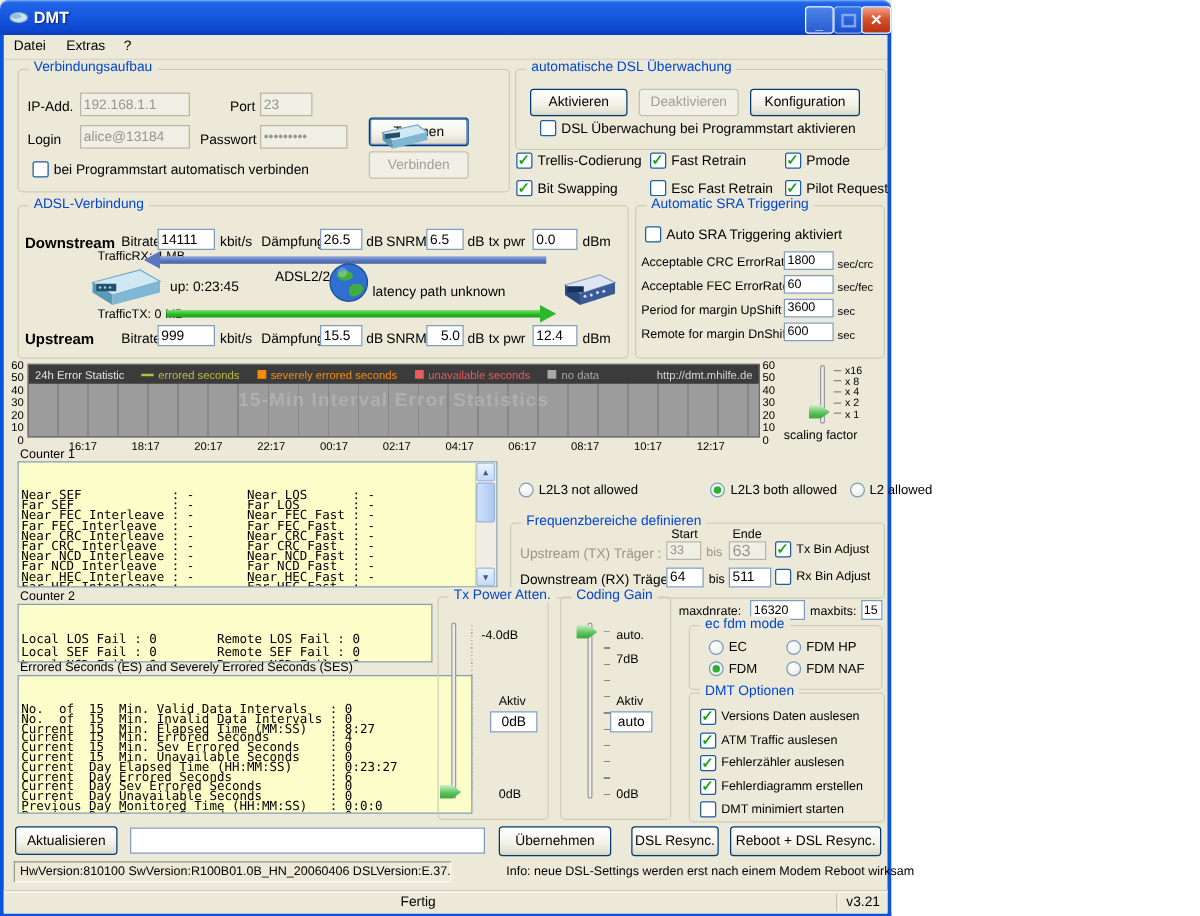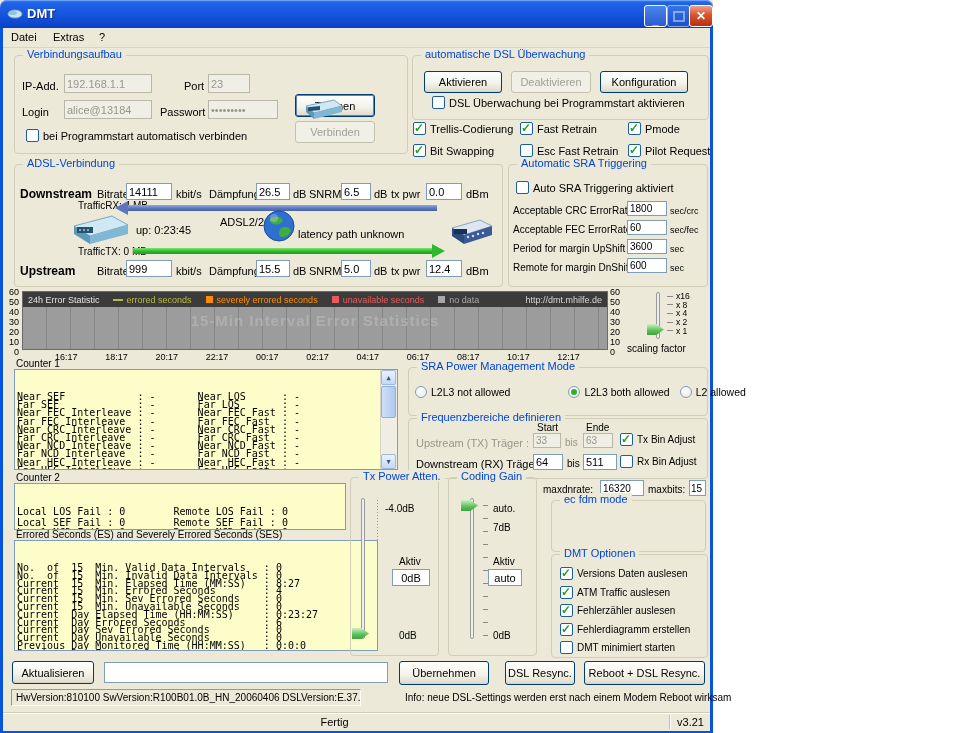--- a/index.html
+++ b/index.html
@@ -243,21 +243,21 @@
   <div class="arrowR" style="left:133px;top:248px;width:299px;"></div>
 
   <span class="lbl b" style="left:20px;top:264px;">Upstream</span>
   <span class="lbl" style="left:97px;top:265px;">Bitrate</span>
   <input class="tf" style="left: 126px; top: 260px; width: 46px; height: 17px;" readonly="" value="999">
   <span class="lbl" style="left:176px;top:265px;">kbit/s</span>
   <span class="lbl" style="left:209px;top:265px;">Dämpfung</span>
   <input class="tf" style="left: 256px; top: 260px; width: 34px; height: 17px;" readonly="" value="15.5">
   <span class="lbl" style="left:293px;top:265px;">dB</span>
   <span class="lbl" style="left:309px;top:265px;">SNRM</span>
-  <input class="tf" style="left: 341px; top: 260px; width: 30px; height: 17px;" readonly="" value="5.0">
+  <input class="tf" style="left: 341px; top: 260px; width: 30px; height: 17px; text-align: right;" readonly="" value="5.0">
   <span class="lbl" style="left:374px;top:265px;">dB</span>
   <span class="lbl" style="left:391px;top:265px;">tx pwr</span>
   <input class="tf" style="left: 426px; top: 260px; width: 36px; height: 17px;" readonly="" value="12.4">
   <span class="lbl" style="left:466px;top:265px;">dBm</span>
 
   <div class="grp" style="left:508px;top:164px;width:198px;height:121px;">
     <span class="cap">Automatic SRA Triggering</span>
   </div>
   <div class="chk-row" style="left:516px;top:181px;">
     <span class="cb"></span>
@@ -358,23 +358,20 @@
   <span class="lbl s10" style="left:16px;top:358px;">Counter 1</span>
   <div class="lst" style="left:14px;top:369px;width:384px;height:101px;">
     <div class="row">Near SEF            : -       Near LOS      : -</div><div class="row">Far SEF             : -       Far LOS       : -</div><div class="row">Near FEC Interleave : -       Near FEC Fast : -</div><div class="row">Far FEC Interleave  : -       Far FEC Fast  : -</div><div class="row">Near CRC Interleave : -       Near CRC Fast : -</div><div class="row">Far CRC Interleave  : -       Far CRC Fast  : -</div><div class="row">Near NCD Interleave : -       Near NCD Fast : -</div><div class="row">Far NCD Interleave  : -       Far NCD Fast  : -</div><div class="row">Near HEC Interleave : -       Near HEC Fast : -</div><div class="row">Far HEC Interleave  : -       Far HEC Fast  : -</div>
     <div class="sb">
       <div class="sbtn" style="top:0;"><span>▲</span></div>
       <div class="thumbv"></div>
       <div class="sbtn" style="bottom:0;"><span>▼</span></div>
     </div>
   </div>
 
-  <div class="grp" style="left:408px;top:367px;width:298px;height:47px;">
-    <span class="cap">SRA Power Management Mode</span>
-  </div>
   <div style="position:absolute;left:415px;top:386px;display:flex;gap:10px;font-size:10.5px;">
 
       <span style="display:flex;align-items:center;gap:4px;white-space:nowrap;">
         <span class="rb"></span>
         <span>L2L3 not allowed</span>
       </span>
 
       <span style="display:flex;align-items:center;gap:4px;white-space:nowrap;margin-left:48px;">
         <span class="rb on"></span>
         <span>L2L3 both allowed</span>
@@ -388,21 +385,21 @@
   </div>
 
   <div class="grp" style="left:408px;top:418px;width:298px;height:59px;">
     <span class="cap">Frequenzbereiche definieren</span>
   </div>
   <span class="lbl s10" style="left:537px;top:422px;">Start</span>
   <span class="lbl s10" style="left:586px;top:422px;">Ende</span>
   <span class="lbl dis" style="left:416px;top:437px;">Upstream (TX) Träger :</span>
   <input class="tf dis" style="left: 533px; top: 433px; width: 28px; height: 15px; font-size: 10px;" readonly="" value="33">
   <span class="lbl dis s10" style="left:565px;top:437px;">bis</span>
-  <input class="tf dis" style="left: 583px; top: 433px; width: 30px; height: 15px; font-size: 10px;" readonly="" value="63">
+  <input class="tf dis" style="left: 583px; top: 433px; width: 30px; height: 15px; font-size: 13px;" readonly="" value="63">
   <div class="chk-row" style="left:620px;top:433px;font-size:10px;">
     <span class="cb on"></span>
     <span>Tx Bin Adjust</span>
   </div>
   <span class="lbl" style="left:416px;top:458px;">Downstream (RX) Träger :</span>
   <input class="tf" style="left: 533px; top: 454px; width: 30px; height: 16px;" readonly="" value="64">
   <span class="lbl s10" style="left:567px;top:458px;">bis</span>
   <input class="tf" style="left: 583px; top: 454px; width: 34px; height: 16px;" readonly="" value="511">
   <div class="chk-row" style="left:620px;top:455px;font-size:10px;">
     <span class="cb"></span>
@@ -443,20 +440,43 @@
   <span class="lbl s10" style="left:493px;top:630px;">0dB</span>
 
   <span class="lbl s10" style="left:543px;top:484px;">maxdnrate:</span>
   <input class="tf" style="left: 600px; top: 480px; width: 44px; height: 16px; font-size: 10px;" readonly="" value="16320">
   <span class="lbl s10" style="left:648px;top:484px;">maxbits:</span>
   <input class="tf" style="left: 689px; top: 480px; width: 17px; height: 16px; font-size: 10px; padding: 0px 1px;" readonly="" value="15">
 
   <div class="grp" style="left:551px;top:500px;width:153px;height:50px;">
     <span class="cap">ec fdm mode</span>
   </div>
+  <div style="position:absolute;left:567px;top:512px;display:grid;grid-template-columns:62px auto;row-gap:5px;font-size:10.5px;">
+
+      <span style="display:flex;align-items:center;gap:4px;white-space:nowrap;">
+        <span class="rb"></span>
+        <span>EC</span>
+      </span>
+
+      <span style="display:flex;align-items:center;gap:4px;white-space:nowrap;">
+        <span class="rb"></span>
+        <span>FDM HP</span>
+      </span>
+
+      <span style="display:flex;align-items:center;gap:4px;white-space:nowrap;">
+        <span class="rb on"></span>
+        <span>FDM</span>
+      </span>
+
+      <span style="display:flex;align-items:center;gap:4px;white-space:nowrap;">
+        <span class="rb"></span>
+        <span>FDM NAF</span>
+      </span>
+
+  </div>
 
   <div class="grp" style="left:551px;top:554px;width:155px;height:102px;">
     <span class="cap">DMT Optionen</span>
   </div>
   <div style="position:absolute;left:560px;top:567px;display:flex;flex-direction:column;gap:5.5px;font-size:10px;">
 
       <span style="display:flex;align-items:center;gap:4px;white-space:nowrap;">
         <span class="cb on"></span>
         <span>Versions Daten auslesen</span>
       </span>

